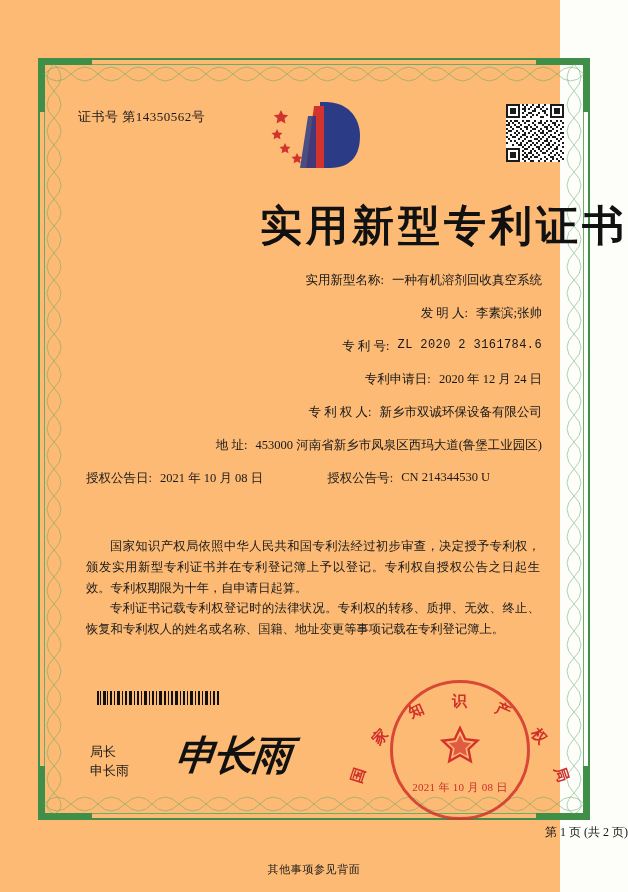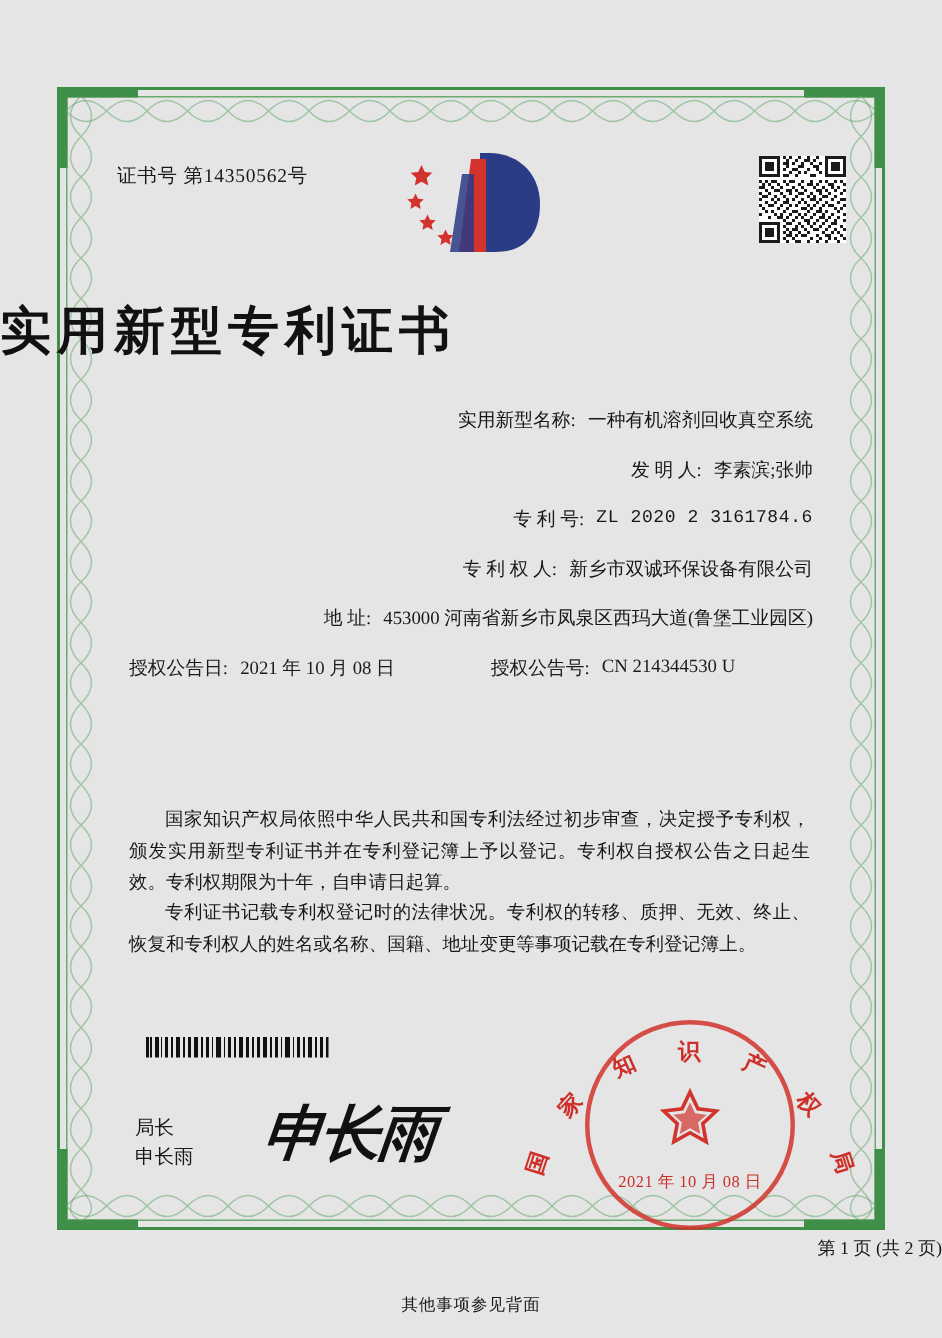--- a/index.html
+++ b/index.html
@@ -12,23 +12,23 @@
     height: 892px;
     font-family: "Liberation Sans", sans-serif;
     color: #1a1a1a;
     position: relative;
     overflow: hidden;
   }
 
   .page {
     position: absolute;
     left: 0; top: 0;
-    width: 628px;
+    width: 560px;
     height: 892px;
-    background: #e5e5e5;
+    background: #fdba74;
   }
 
   
   .border-outer {
     position: absolute;
     left: 38px; top: 58px;
     width: 552px; height: 762px;
     border: 2px solid #3f8f48;
     box-sizing: border-box;
   }
@@ -100,22 +100,22 @@
   .qr {
     position: absolute;
     left: 506px; top: 104px;
     width: 58px; height: 58px;
   }
 
   .title {
     position: absolute;
     left: 0; top: 198px;
     width: 628px;
-    text-align: left;
-    font-size: 34px;
+    text-align: right;
+    font-size: 42px;
     font-weight: bold;
     letter-spacing: 4px;
     font-family: "Liberation Serif", serif;
     color: #111;
   }
 
   
   .fields {
     position: absolute;
     left: 86px; top: 272px;
@@ -548,20 +548,24 @@
     </div>
     <div class="field-row">
       <span class="field-label sp1">发 明 人:</span>
       <span class="field-value">李素滨;张帅</span>
     </div>
     <div class="field-row">
       <span class="field-label sp1">专 利 号:</span>
       <span class="field-value mono">ZL 2020 2 3161784.6</span>
     </div>
     <div class="field-row">
+      <span class="field-label sp1">专利申请日:</span>
+      <span class="field-value">2020 年 12 月 24 日</span>
+    </div>
+    <div class="field-row">
       <span class="field-label sp1">专 利 权 人:</span>
       <span class="field-value">新乡市双诚环保设备有限公司</span>
     </div>
     <div class="field-row">
       <span class="field-label sp1">地 址:</span>
       <span class="field-value">453000 河南省新乡市凤泉区西玛大道(鲁堡工业园区)</span>
     </div>
     <div class="grant-row">
       <span class="grant-left">
         <span class="field-label sp1">授权公告日:</span>

